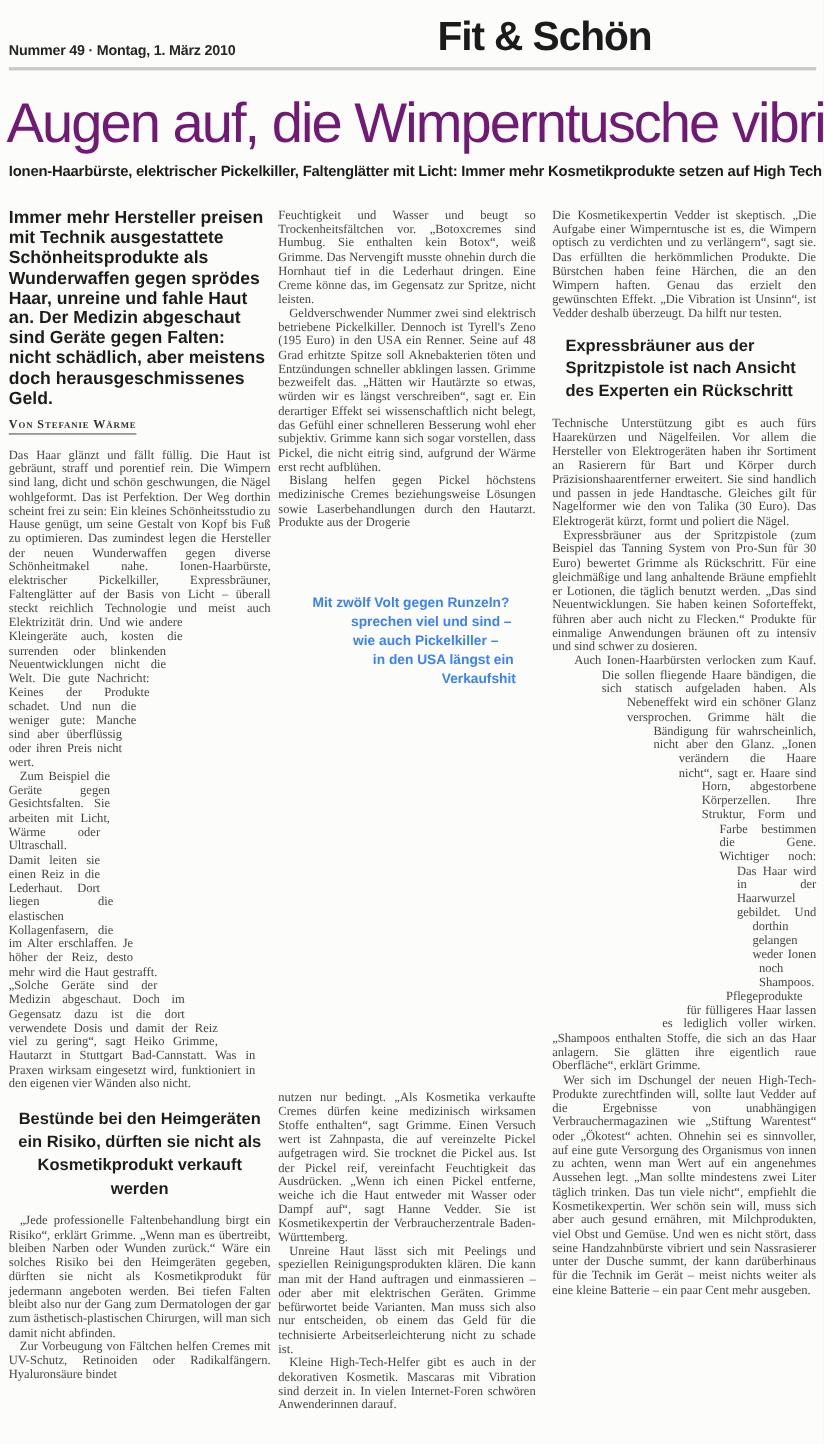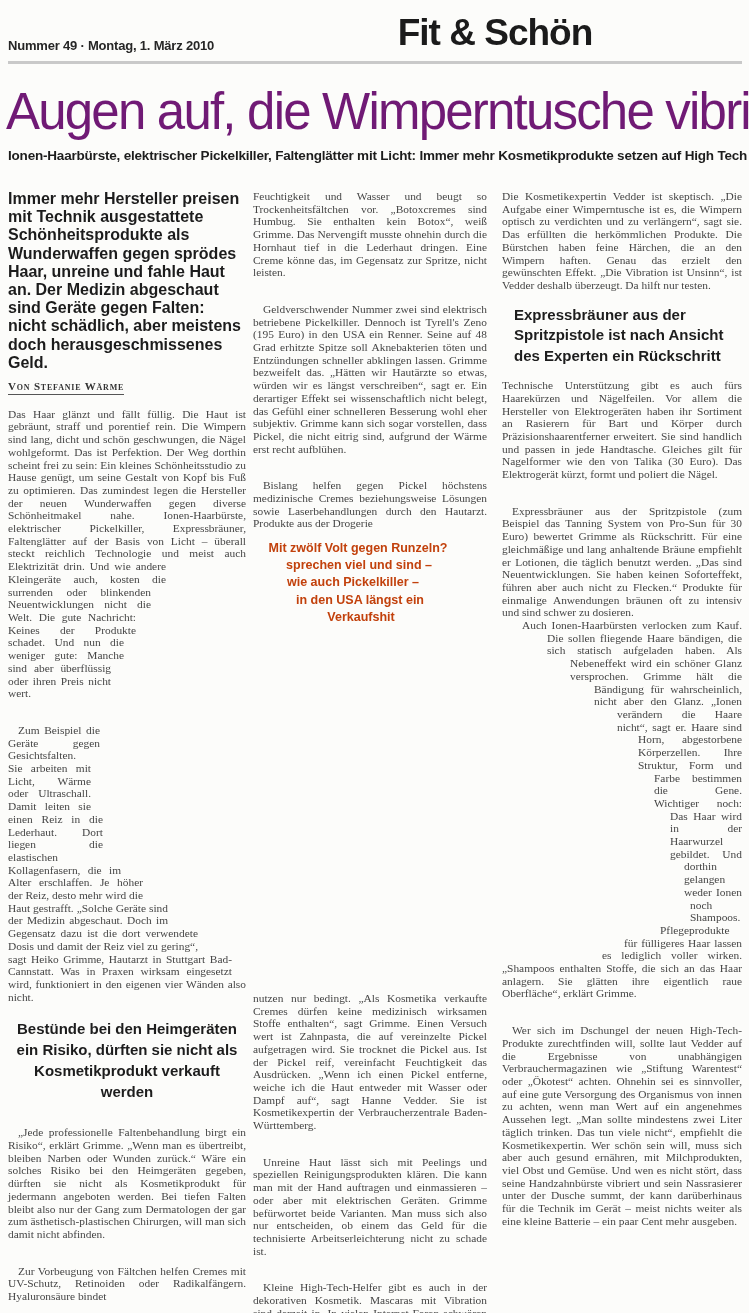--- a/index.html
+++ b/index.html
@@ -20,35 +20,35 @@
          font-family:"Liberation Sans",sans-serif;font-weight:700;font-size:13.5px;
          letter-spacing:-.2px;color:#1d1d1d;}
   
   .col{position:absolute;top:190px;font-size:11.4px;line-height:12.7px;text-align:justify;}
   #col1{left:8px;width:238px;}
   #col2u{left:253px;width:234px;}
   #col2l{left:253px;top:992px;width:234px;position:absolute;font-size:11.4px;
          line-height:12.7px;text-align:justify;}
   #col3{left:502px;width:240px;}
   p{margin:0;}
-  p.ind{text-indent:10px;margin-top:24px;}
+  p.ind{text-indent:10px;}
   
   .lead{font-family:"Liberation Sans",sans-serif;font-weight:700;font-size:16px;
         line-height:18.2px;text-align:left;color:#1c1c1c;margin:0 0 8px;}
   .byline{display:inline-block;font-size:11px;font-variant:small-caps;font-weight:700;
         letter-spacing:.8px;color:#333;border-bottom:1px solid #555;padding-bottom:1px;
         margin:0 0 13px;}
   
   .crosshead{font-family:"Liberation Sans",sans-serif;font-weight:700;font-size:15px;
         line-height:21px;color:#1d1d1d;text-align:center;margin:15px 2px 13px;}
   #col3 .crosshead{text-align:left;margin:13px 0 13px 12px;line-height:20.5px;}
   
-  .caption{position:absolute;left:253px;top:540px;width:230px;text-align:center;
+  .caption{position:absolute;left:253px;top:540px;width:230px;text-align:right;
         font-family:"Liberation Sans",sans-serif;font-weight:700;font-size:12.5px;
-        line-height:17.2px;color:#c2410c;}
+        line-height:17.2px;color:#3b82f6;}
   .caption div:nth-child(1){padding-right:20px;}
   .caption div:nth-child(2){padding-right:18px;}
   .caption div:nth-child(3){padding-right:30px;}
   .caption div:nth-child(4){padding-right:16px;}
   .caption div:nth-child(5){padding-right:14px;}
   .caption div:nth-child(6){padding-right:10px;}
   .caption div:nth-child(7){padding-right:44px;}
   
   .sp{display:block;}
   .sp.r{float:right;clear:right;}

